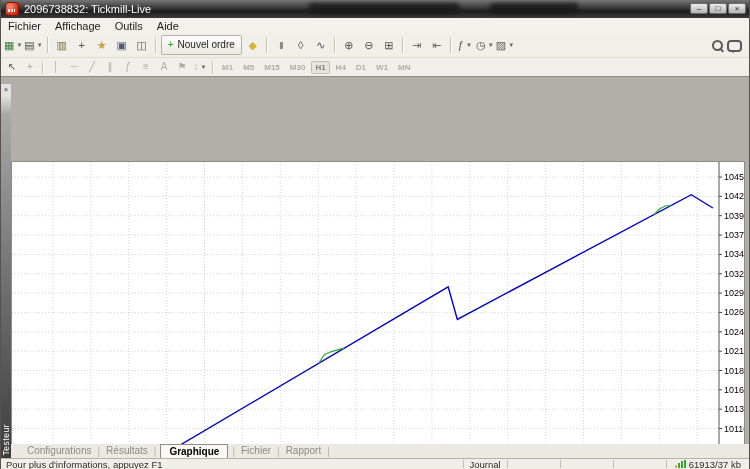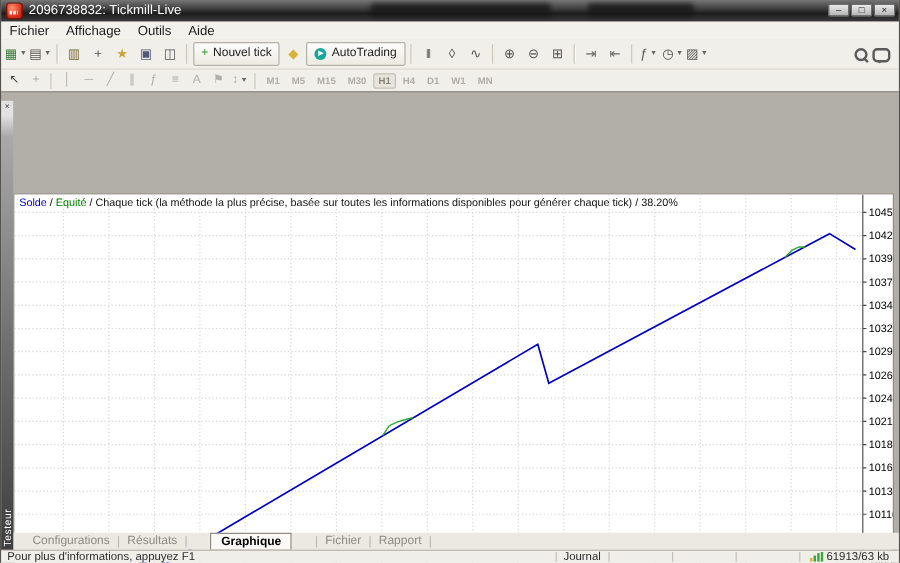--- a/index.html
+++ b/index.html
@@ -67,21 +67,21 @@
   .legend .blue{color:#0000C8;}
   .legend .green{color:#008000;}
   #chart-svg{position:absolute;left:0;top:0;}
   #chart-svg text{font-family:"Liberation Sans",sans-serif;}
 
   
   .tabsbar{position:absolute;left:10px;right:0;top:444px;height:14px;background:#ECE9E2;
     display:flex;align-items:center;font-size:10px;padding-left:10px;}
   .tab{padding:0 6px;color:#8D8B84;line-height:12px;}
   .tab.active{background:#FAF9F6;border:1px solid #8F8C84;color:#000;font-weight:bold;
-    padding:0 8px;line-height:13px;margin:0 19px;}
+    padding:0 8px;line-height:13px;margin:0 4px;}
   .tab-sep{color:#B5B3AC;}
 
   
   .statusbar{position:absolute;left:0;right:0;top:458px;height:11px;background:#F0EEE8;
     border-top:1px solid #B5B2A9;display:flex;align-items:center;font-size:9.5px;color:#2d2d2d;box-sizing:border-box;}
   .sb-help{flex:1;padding-left:5px;white-space:nowrap;}
   .sb-sep{width:1px;height:8px;background:#C2BFB6;}
   .sb-panel{padding:0 6px;white-space:nowrap;}
   .sb-empty{width:52px;height:100%;}
   .traffic{display:flex;align-items:center;gap:3px;padding:0 8px;}
@@ -139,28 +139,24 @@
       </span>
       <span class="tbtn">
         <span class="glyph" style="color: rgb(80, 90, 118);">▣</span>
       </span>
       <span class="tbtn">
         <span class="glyph" style="color: rgb(85, 85, 85);">◫</span>
       </span>
       <span class="tsep"></span>
       <span class="tbtn labeled">
         <span class="glyph" style="color: rgb(46, 158, 46);">+</span>
-        <span>Nouvel tick</span>
+        <span>Nouvel ordre</span>
       </span>
       <span class="tbtn">
         <span class="glyph" style="color: rgb(216, 178, 58);">◆</span>
-      </span>
-      <span class="tbtn labeled">
-        <span class="at-icon">▶</span>
-        <span>AutoTrading</span>
       </span>
       <span class="tsep"></span>
       <span class="tbtn">
         <span class="glyph" style="color: rgb(85, 85, 85); letter-spacing: -1px; font-size: 8px;">|||</span>
       </span>
       <span class="tbtn">
         <span class="glyph" style="color: rgb(85, 85, 85);">◊</span>
       </span>
       <span class="tbtn">
         <span class="glyph" style="color: rgb(85, 85, 85);">∿</span>
@@ -239,23 +235,20 @@
       <span class="tf">M30</span>
       <span class="tf active">H1</span>
       <span class="tf">H4</span>
       <span class="tf">D1</span>
       <span class="tf">W1</span>
       <span class="tf">MN</span>
     </div>
 
   <div class="client">
     <div class="graph-panel">
-      <div class="legend">
-        <span class="blue">Solde</span><span> / </span><span class="green">Equité</span><span> / </span><span>Chaque tick (la méthode la plus précise, basée sur toutes les informations disponibles pour générer chaque tick)</span><span> / </span><span>38.20%</span>
-      </div>
       <svg id="chart-svg" width="732" height="358">
           <line x1="0" y1="15" x2="707" y2="15" stroke="#D4D4D4" stroke-dasharray="1 2"></line>
           <line x1="707" y1="15" x2="710" y2="15" stroke="#444"></line>
           <text x="712" y="18" font-size="9" fill="#000">10451</text>
           <line x1="0" y1="34.35" x2="707" y2="34.35" stroke="#D4D4D4" stroke-dasharray="1 2"></line>
           <line x1="707" y1="34.35" x2="710" y2="34.35" stroke="#444"></line>
           <text x="712" y="37.35" font-size="9" fill="#000">10425</text>
           <line x1="0" y1="53.7" x2="707" y2="53.7" stroke="#D4D4D4" stroke-dasharray="1 2"></line>
           <line x1="707" y1="53.7" x2="710" y2="53.7" stroke="#444"></line>
           <text x="712" y="56.7" font-size="9" fill="#000">10398</text>
@@ -437,17 +430,17 @@
     <span class="sb-sep"></span>
     <span class="sb-empty"></span>
     <span class="sb-sep"></span>
     <span class="traffic">
       <span class="tbars">
           <span class="b1"></span>
           <span class="b2"></span>
           <span class="b3"></span>
           <span class="b4"></span>
         </span>
-      <span>61913/63 kb</span>
+      <span>61913/37 kb</span>
     </span>
   </div>
 
 </div>
 
 </body></html>

